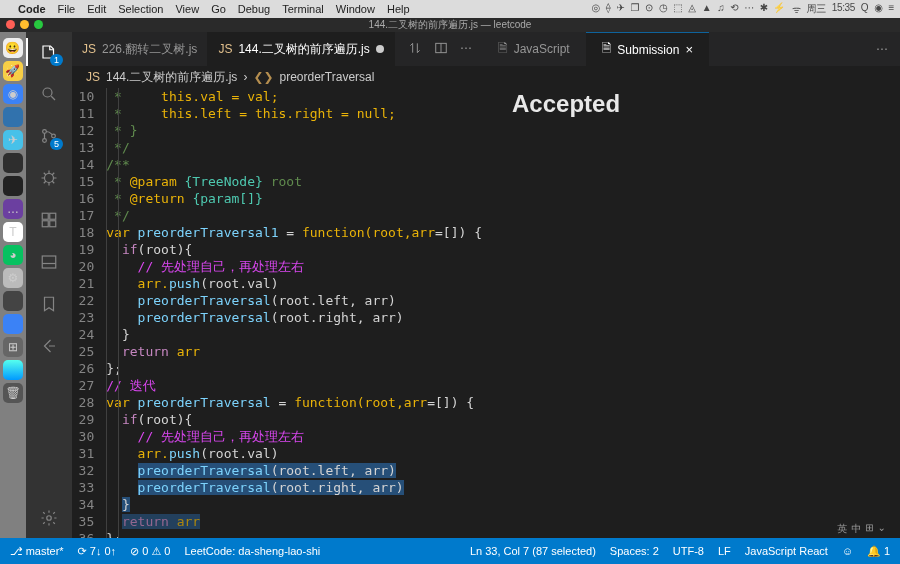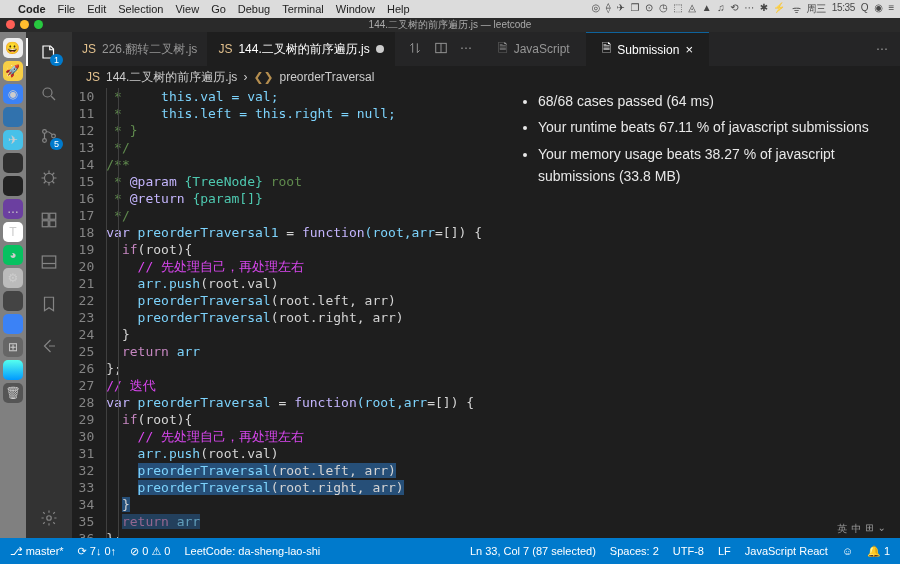--- a/index.html
+++ b/index.html
@@ -59,21 +59,21 @@
   .tab-actions{padding:0 10px; display:flex; gap:12px; color:#999;}
   .tab-spacer{flex:1}
   
   .crumb { height: 22px; padding: 0 14px; display: flex; align-items: center; gap: 6px; color: #ccc; font-size: 12px; background:#1e1e1e;}
   .crumb .js{color:#e2c08d;}
   
   .editor { flex:1; display:flex; font-family: Menlo, Consolas, monospace; font-size: 13px; line-height: 17px; overflow:hidden; background:#1e1e1e; position:relative;}
   .gutter { width: 40px; text-align: right; padding-right: 12px; color: #858585; user-select:none;}
   .code { flex:1; white-space: pre; color: #d4d4d4; position:relative;}
   .indent { position:absolute; left:0; top:0; bottom:0; border-left:1px solid #404040;}
-  .tok-kw{color:#c586c0}.tok-fn{color:#7dd3fc}.tok-var{color:#7dd3fc}.tok-com{color:#d946ef}.tok-doc{color:#608b4e}.tok-link{color:#4ec9b0;}.tok-op{color:#d4d4d4}.tok-bl{color:#c4b5fd}
+  .tok-kw{color:#c586c0}.tok-fn{color:#7dd3fc}.tok-var{color:#eab308}.tok-com{color:#d946ef}.tok-doc{color:#608b4e}.tok-link{color:#4ec9b0;}.tok-op{color:#d4d4d4}.tok-bl{color:#eab308}
   .sel{background:#264f78}
   .retsel{background:#264f78;opacity:.7}
   
   .resultcol { width: 418px; background: #1e1e1e; display:flex; flex-direction:column;}
   .restabs{height:34px; background:#252526; display:flex; align-items:center;}
   .rtab{height:34px; padding:0 16px; display:flex; align-items:center; gap:6px; color:#969696;}
   .rtab.active{background:#1e1e1e;color:#fff;border-top:1px solid #0e639c;}
   .rtab .x{font-size:13px}
   .rtab-actions{flex:1; display:flex; justify-content:flex-end; padding-right:12px;}
   .rescontent{padding: 24px 30px 0 30px; color:#e8e8e8;}
@@ -323,25 +323,21 @@
       <div class="rtab active">
           <span>🗎</span>
           <span>Submission</span>
           <span class="x">×</span>
         </div>
       <div class="rtab-actions">
           <span style="color:#999">⋯</span>
         </div>
     </div>
     <div class="rescontent">
-      <ul>
-        <li>68/68 cases passed (64 ms)</li>
-        <li>Your runtime beats 67.11 % of javascript submissions</li>
-        <li>Your memory usage beats 38.27 % of javascript submissions (33.8 MB)</li>
-      </ul>
+      <h1>Accepted</h1>
     </div>
   </div>
 </div>
 
 <div class="ministat">
   <span>英</span>
     <span>中</span>
     <span>⊞</span>
     <span>⌄</span>
 </div>

